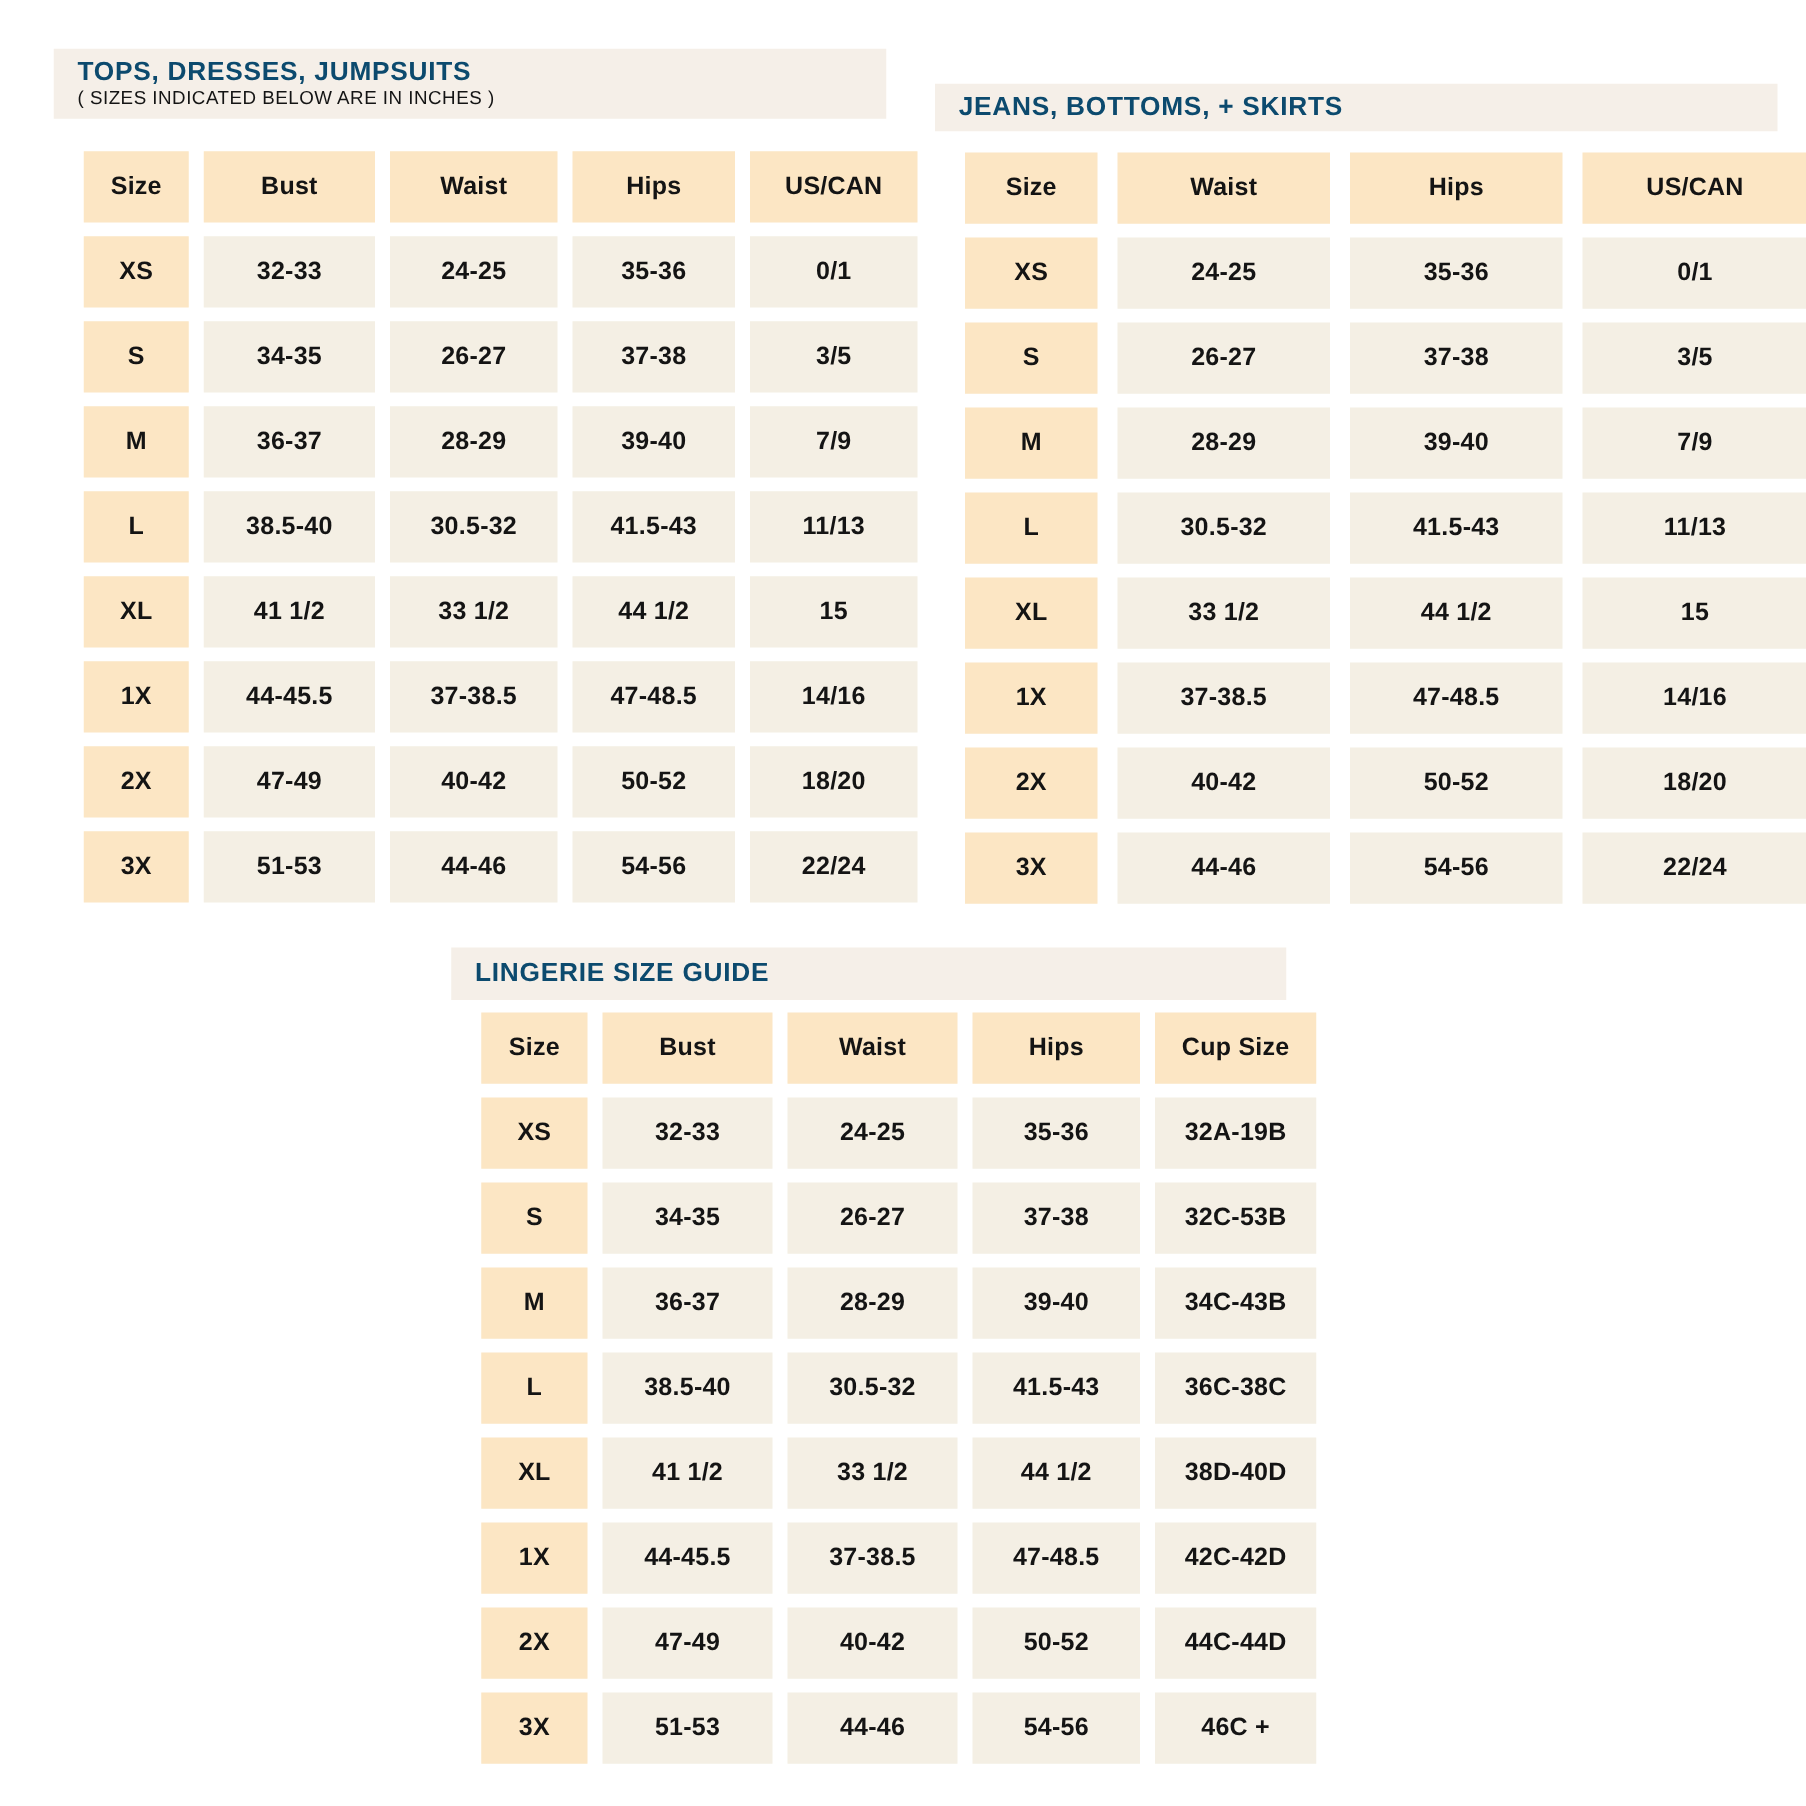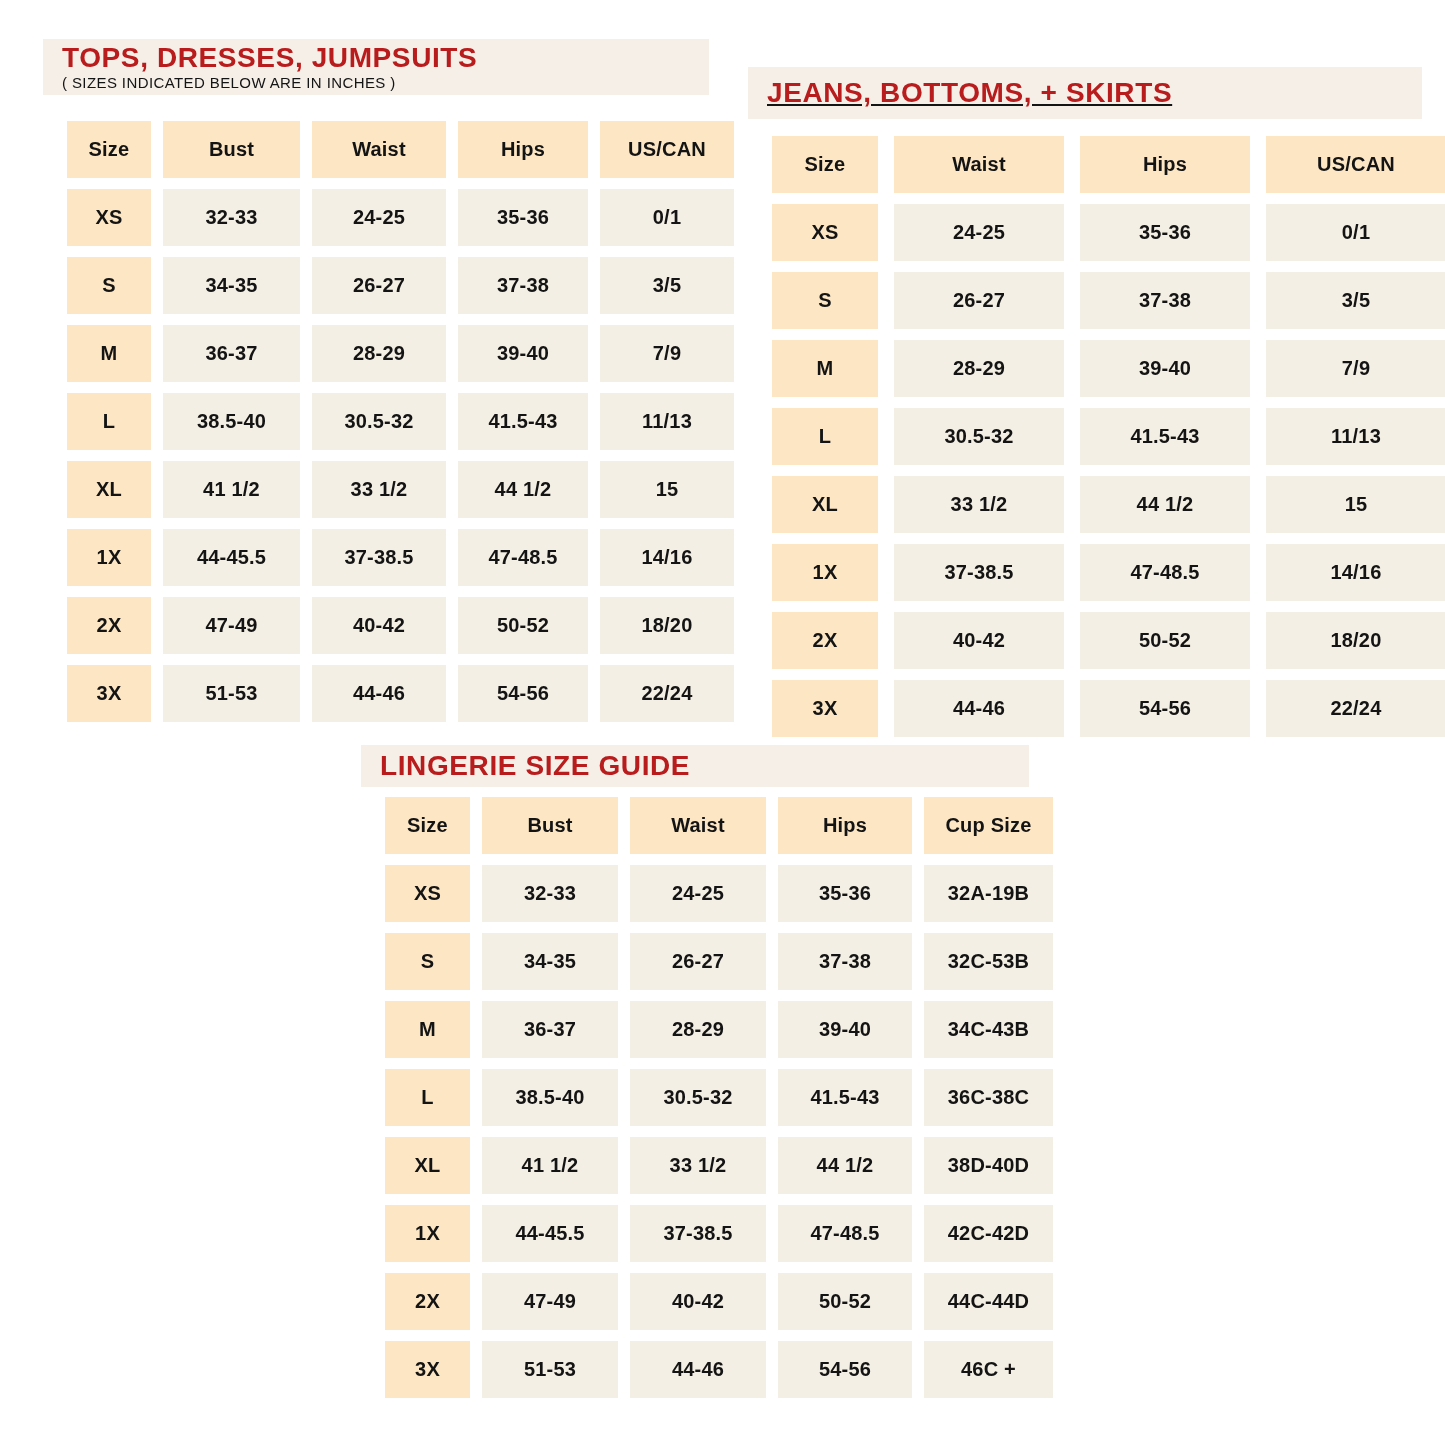--- a/index.html
+++ b/index.html
@@ -12,23 +12,23 @@
   }
   .table-block{position:absolute;}
   .title-bar{
     background:#f5efe8;
     display:flex;flex-direction:column;justify-content:center;
     box-sizing:border-box;
     padding-left:19px;
   }
   .title{
     font-weight:bold;
-    font-size:28px;
+    font-size:21px;
     letter-spacing:.6px;
-    color:#b91c1c;
+    color:#0c4a6e;
     line-height:1.2;
   }
   .subtitle{
     font-weight:normal;
     font-size:15px;
     letter-spacing:.4px;
     color:#141414;
     line-height:1.25;
   }
   .grid{
@@ -43,22 +43,22 @@
   .cell{
     display:flex;align-items:center;justify-content:center;
     font-weight:bold;
     font-size:20px;
     letter-spacing:.2px;
     background:#f4efe4;
     white-space:nowrap;
   }
   .cell.head,.cell.size{background:#fce6c4;}
   .tops .title-bar{height:56px;}
-  .jeans .title-bar{height:52px;text-decoration:underline;}
-  .lingerie .title-bar{height:42px;}
+  .jeans .title-bar{height:38px;}
+  .lingerie .title-bar{height:42px;margin-top:13px;}
 </style>
 </head>
 <body>
 
 <div id="canvas">
 
   <section class="table-block tops" style="left:43px;top:39px;width:666px;">
     <header class="title-bar">
       <div class="title">TOPS, DRESSES, JUMPSUITS</div>
       <div class="subtitle">( SIZES INDICATED BELOW ARE IN INCHES )</div>

